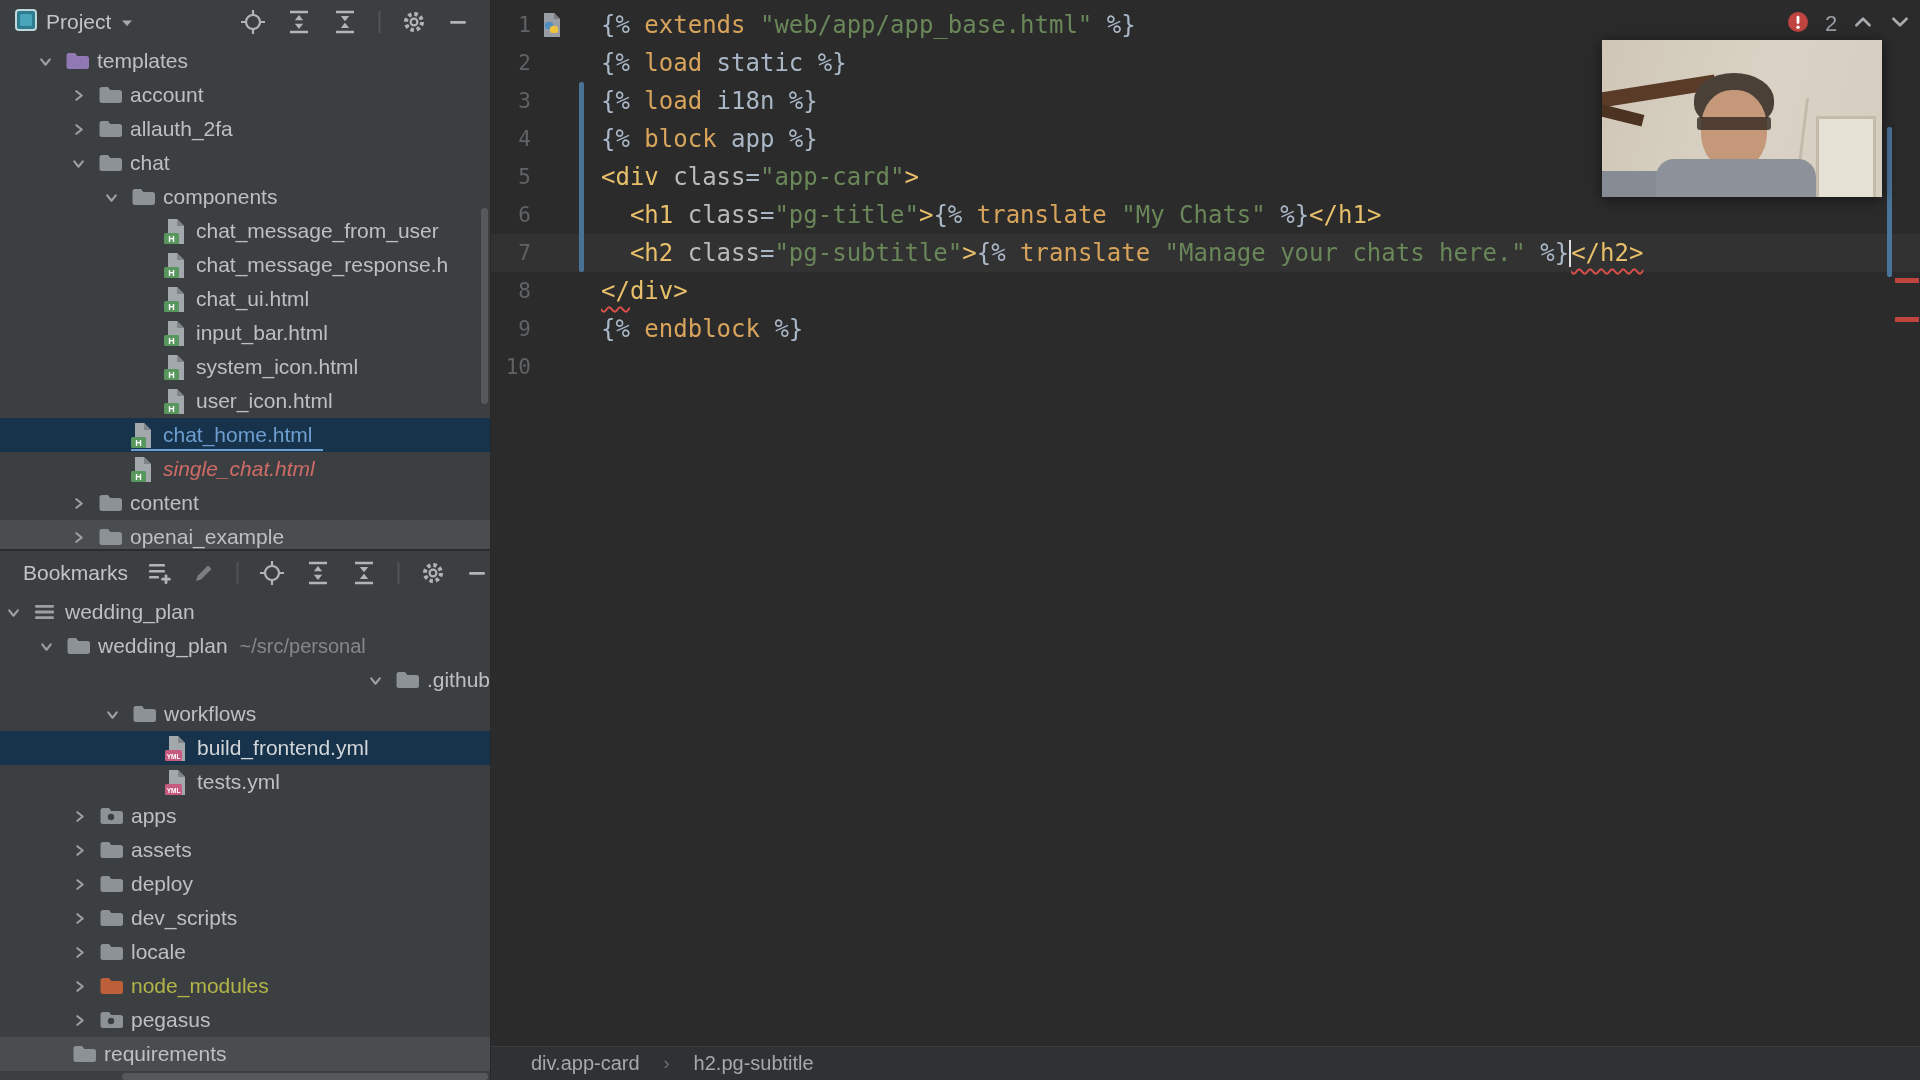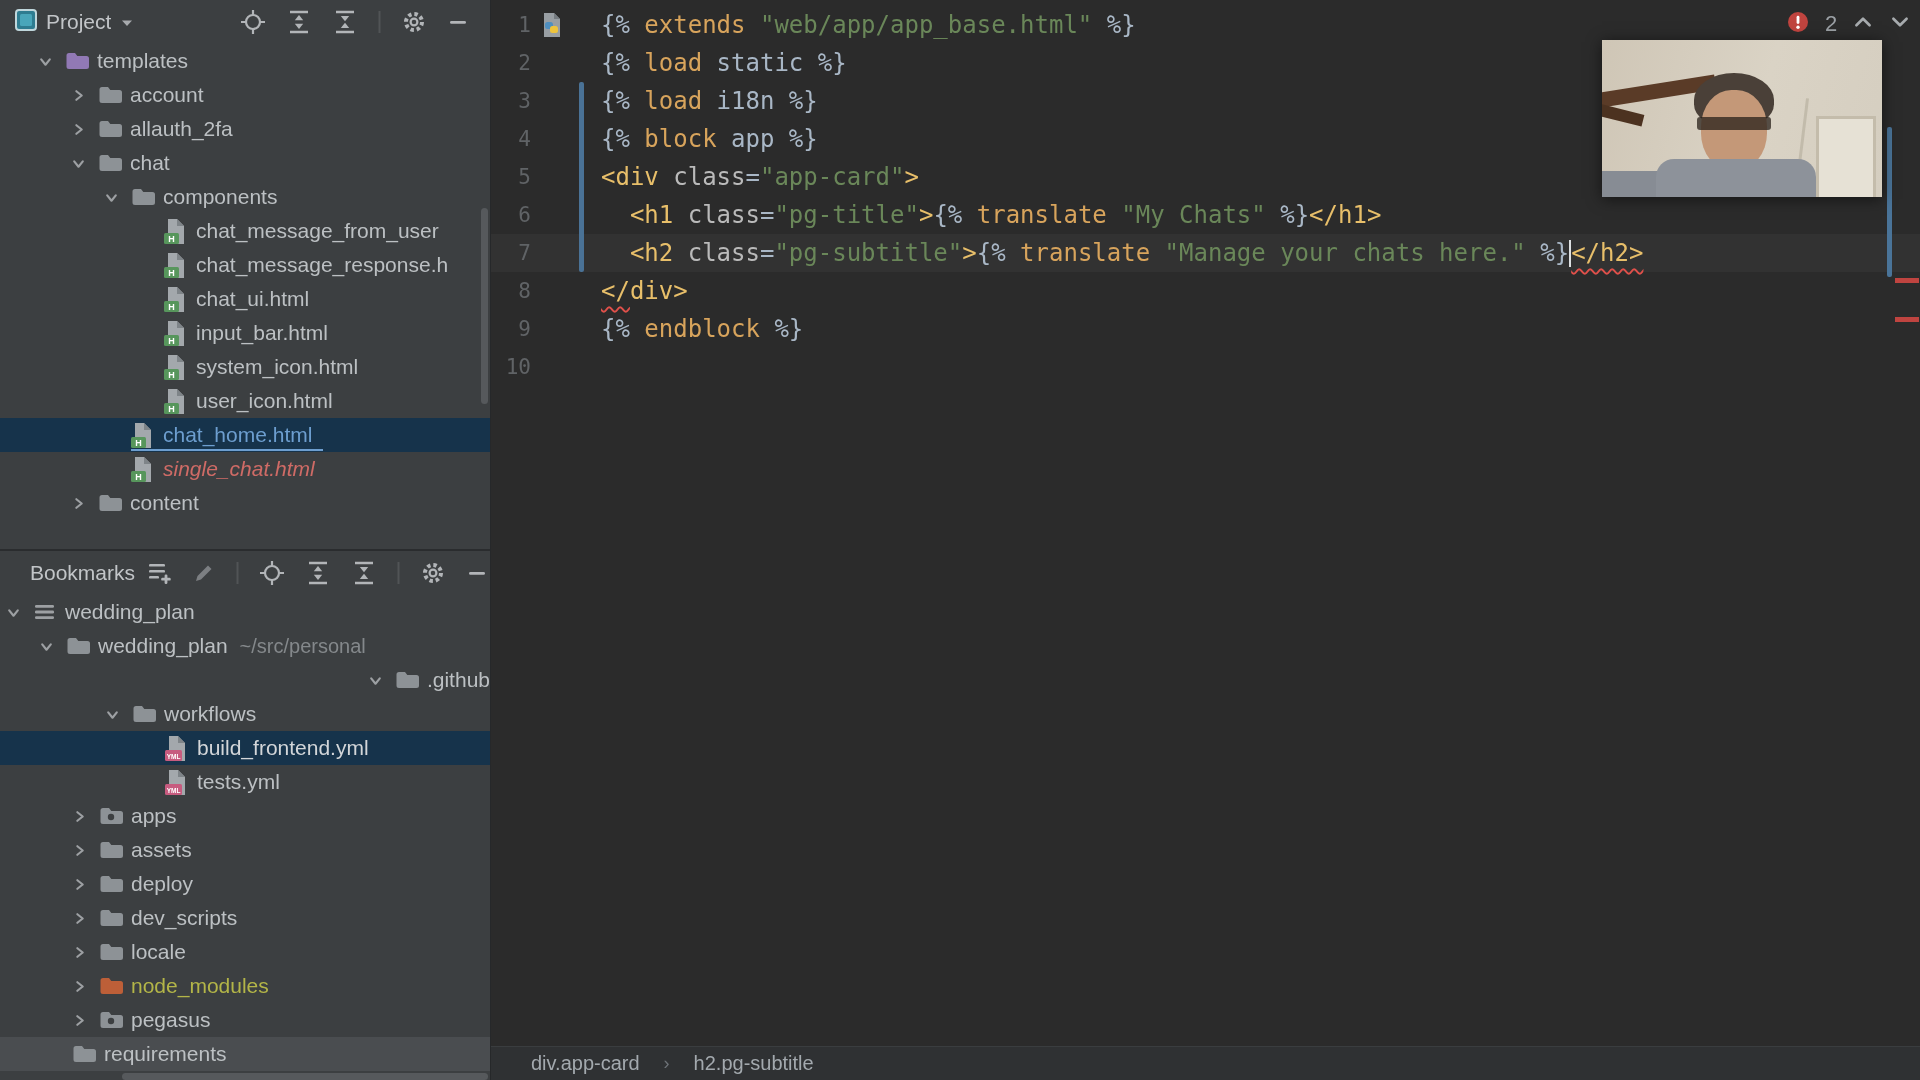--- a/index.html
+++ b/index.html
@@ -6,21 +6,21 @@
   body{
     width:1920px;height:1080px;overflow:hidden;position:relative;
     background:#2b2b2b;font-family:"Liberation Sans",sans-serif;color:#bcc0c3;
     -webkit-font-smoothing:antialiased;
   }
   
   #project{position:absolute;left:0;top:0;width:490px;height:549px;background:#3c3f41;overflow:hidden;}
   #bookmarks{position:absolute;left:0;top:549px;width:490px;height:531px;background:#3c3f41;overflow:hidden;border-top:2px solid #2a2c2e;}
   .phead{height:44px;position:relative;display:flex;align-items:center;padding-left:14px;font-size:21px;color:#c2c5c8;}
   .phead .ttl{margin:0 8px 0 8px;white-space:nowrap;overflow:hidden;}
-  #bookmarks .phead .ttl{margin-left:16px;max-width:132px;}
+  #bookmarks .phead .ttl{margin-left:9px;max-width:132px;}
   .ptools{position:absolute;top:0;height:44px;display:flex;align-items:center;gap:20px;}
   .ptools span{display:inline-flex;align-items:center;}
   .tree{position:absolute;top:44px;left:0;right:0;}
   .tree-row{height:34px;display:flex;align-items:center;font-size:21px;color:#bcc0c3;position:relative;white-space:nowrap;cursor:default;}
   .tree-row.selected{background:#16334b;}
   .tree-row.hover{background:#4a4d50;}
   .tree-row .chev{width:27px;flex:none;display:inline-flex;justify-content:flex-start;align-items:center;}
   .tree-row .ico{width:30px;flex:none;display:inline-flex;align-items:center;}
   .tree-row .lbl{margin-left:2px;}
   .tree-row .lbl.modified{color:#6897bb;}
@@ -291,20 +291,33 @@
             <path d="M5 3l5 4-5 4" fill="none" stroke="#9da0a3" stroke-width="2" stroke-linecap="round" stroke-linejoin="round"></path>
           </svg>
         </span>
         <span class="ico">
           <svg width="24" height="20" viewBox="0 0 24 20">
             <path d="M1.5 4.5 q0-2.5 2.5-2.5 h6 l2.3 3 h9.2 q2.5 0 2.5 2.5 v8 q0 2.5-2.5 2.5 h-17.5 q-2.5 0-2.5-2.5 Z" fill="#8d9296"></path>
           </svg>
         </span>
         <span class="lbl">content</span>
       </div>
+      <div class="tree-row hover" style="padding-left: 71px;">
+        <span class="chev">
+          <svg width="15" height="15" viewBox="0 0 14 14">
+            <path d="M5 3l5 4-5 4" fill="none" stroke="#9da0a3" stroke-width="2" stroke-linecap="round" stroke-linejoin="round"></path>
+          </svg>
+        </span>
+        <span class="ico">
+          <svg width="24" height="20" viewBox="0 0 24 20">
+            <path d="M1.5 4.5 q0-2.5 2.5-2.5 h6 l2.3 3 h9.2 q2.5 0 2.5 2.5 v8 q0 2.5-2.5 2.5 h-17.5 q-2.5 0-2.5-2.5 Z" fill="#8d9296"></path>
+          </svg>
+        </span>
+        <span class="lbl">openai_example</span>
+      </div>
     </div>
   <div id="pscroll"></div>
 </div>
 
 <div id="bookmarks">
   <div class="phead">
     <span class="ttl">Bookmarks</span>
     <span class="ptools" id="bm-tools" style="left:146px;">
         <span>
           <svg width="26" height="26" viewBox="0 0 26 26">

